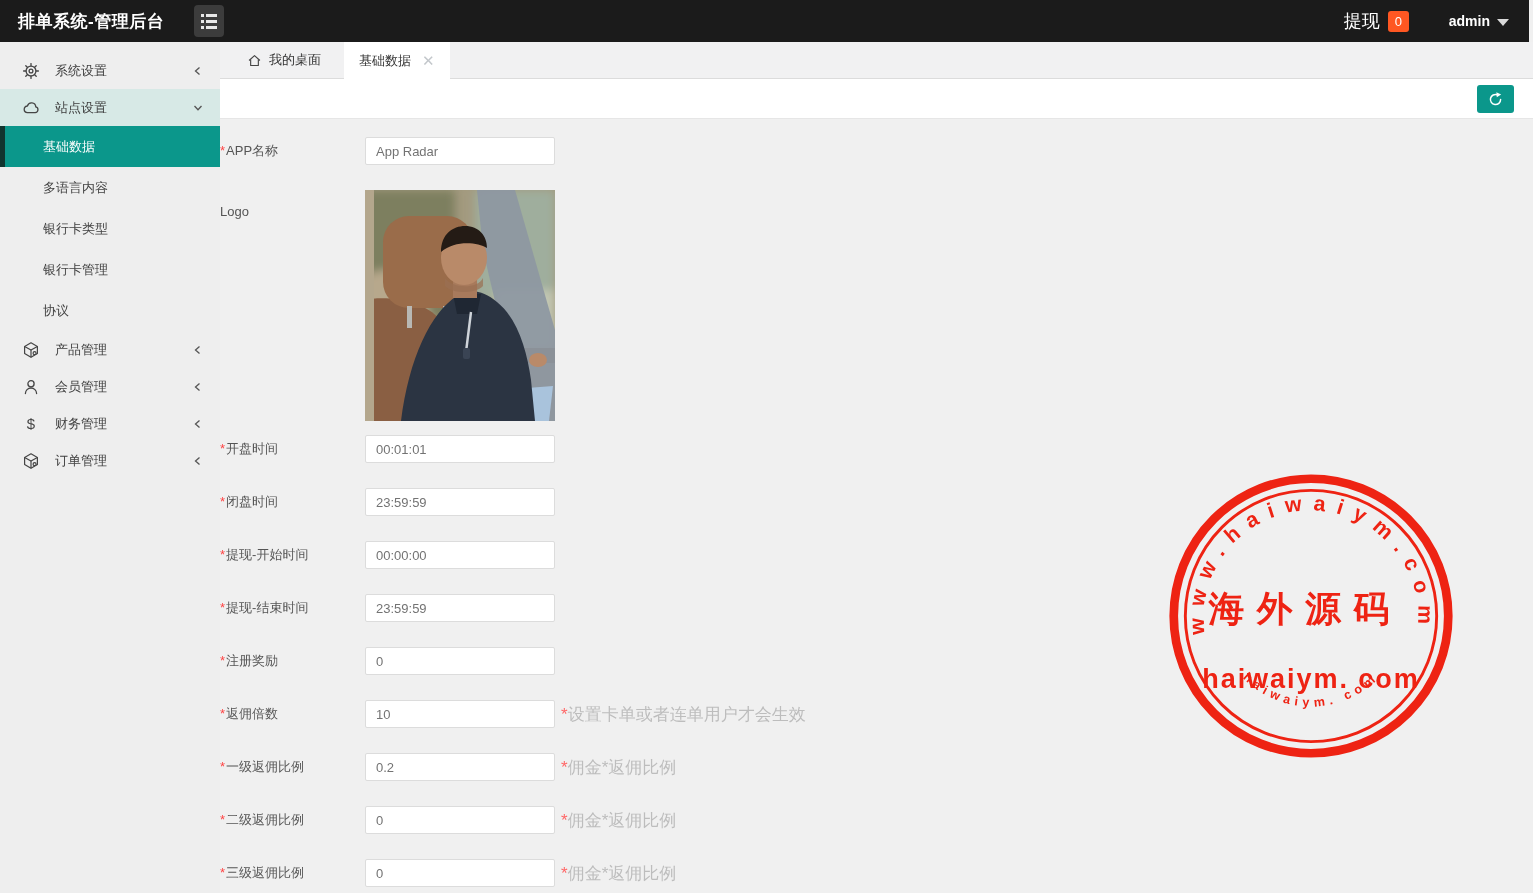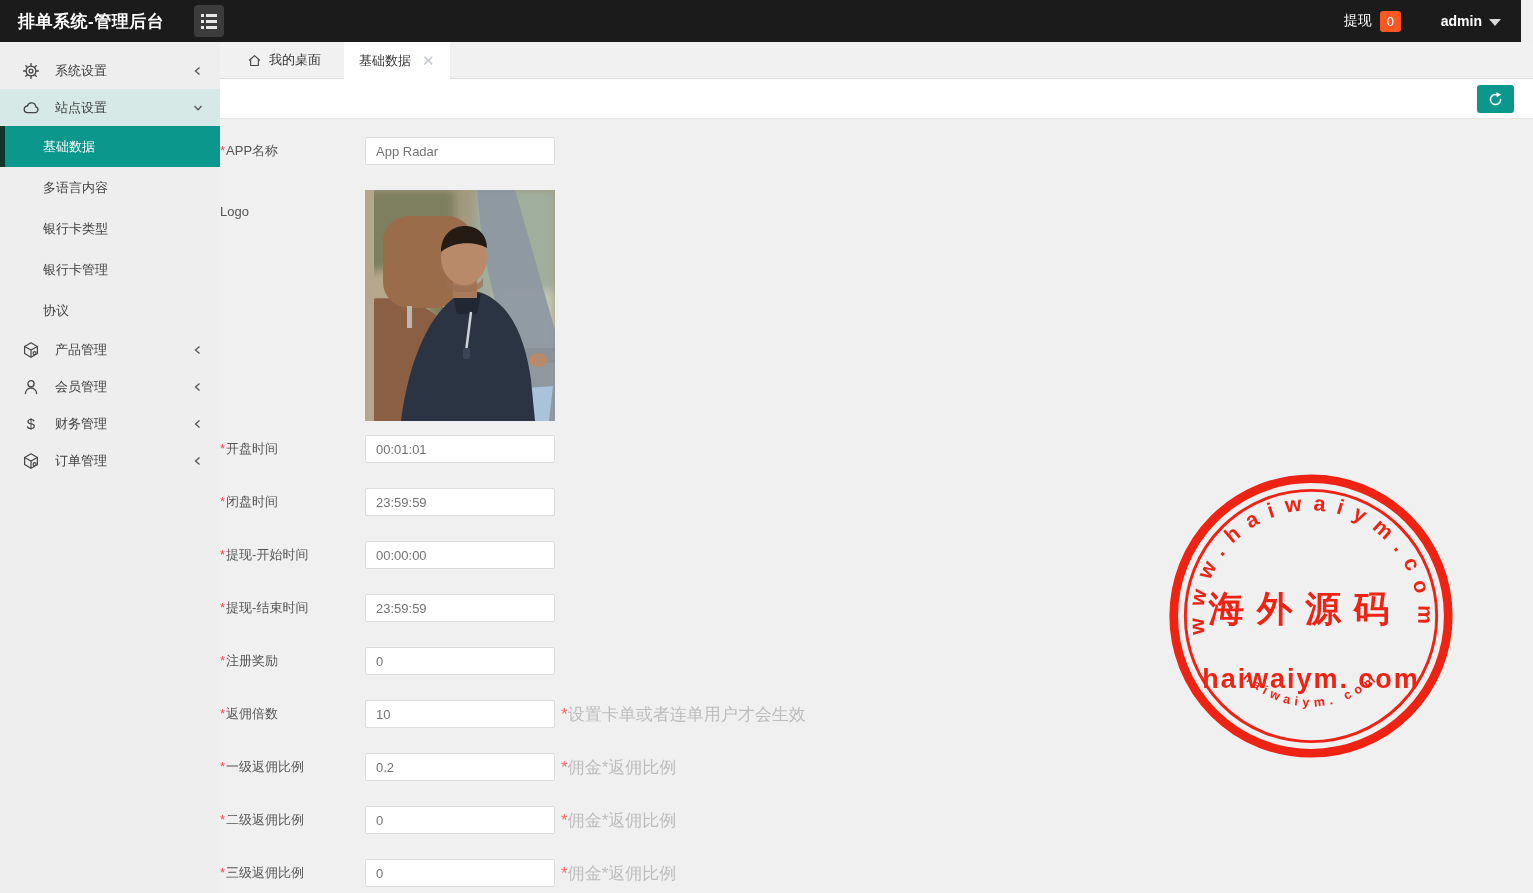--- a/index.html
+++ b/index.html
@@ -1,30 +1,30 @@
 <!DOCTYPE html>
 <html><head>
 <meta charset="utf-8">
 <style>
   * { margin:0; padding:0; box-sizing:border-box; }
   html,body { width:1533px; height:893px; }
   body { font-family:"Liberation Sans","DejaVu Sans",sans-serif; background:#f0f0f0; overflow:hidden; }
   .page { position:relative; width:1533px; height:893px; background:#f0f0f0; overflow:hidden; }
 
   
-  .topbar { position:absolute; top:0; left:0; right:12px; height:42px; background:#1b1b1b; display:flex; align-items:center; z-index:30; }
+  .topbar { position:absolute; top:0; left:0; right:4px; height:42px; background:#1b1b1b; display:flex; align-items:center; z-index:30; }
   .brand { color:#ffffff; font-size:17px; font-weight:bold; margin-left:18px; letter-spacing:.5px; white-space:nowrap; }
   .hamburger { margin-left:30px; width:30px; height:32px; background:#3c3c3c; border-radius:4px; display:flex; align-items:center; justify-content:center; cursor:pointer; }
   .list-icon { display:flex; flex-direction:column; gap:3px; }
   .list-icon .li-row { display:flex; align-items:center; gap:2px; }
   .list-icon .li-dot { width:3px; height:3px; background:#e8e8e8; }
   .list-icon .li-bar { width:11px; height:3px; background:#e8e8e8; }
   .topbar-spacer { flex:1; }
   .withdraw { display:flex; align-items:center; cursor:pointer; }
-  .withdraw-label { color:#ffffff; font-size:14px; }
+  .withdraw-label { color:#ffffff; font-size:18px; }
   .badge { margin-left:8px; min-width:21px; height:21px; padding:0 4px; background:#ff5722; border-radius:3px; color:#fff; font-size:13px; display:inline-flex; align-items:center; justify-content:center; }
   .user { display:flex; align-items:center; margin-left:40px; margin-right:20px; cursor:pointer; }
   .user-name { color:#ffffff; font-size:14px; font-weight:bold; }
   .caret-down { width:0; height:0; border-left:6px solid transparent; border-right:6px solid transparent; border-top:7px solid #d9d9d9; margin-left:7px; margin-top:2px; }
 
   
   .sidebar { position:absolute; top:42px; left:0; width:220px; bottom:0; background:#eeeeee; padding-top:10px; z-index:20; }
   .nav-item { height:37px; display:flex; align-items:center; padding:0 16px 0 22px; color:#404040; font-size:13px; cursor:pointer; }
   .nav-item.open { background:#d7e9e6;font-family:Liberation Serif, serif; }
   .nav-icon { width:18px; height:18px; margin-right:15px; display:flex; align-items:center; justify-content:center; flex:none; }

